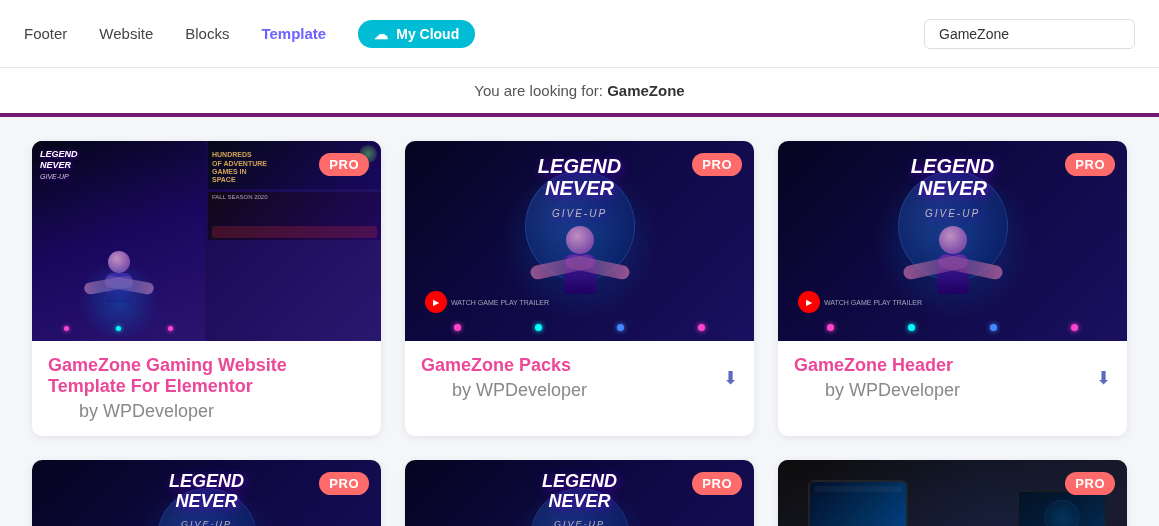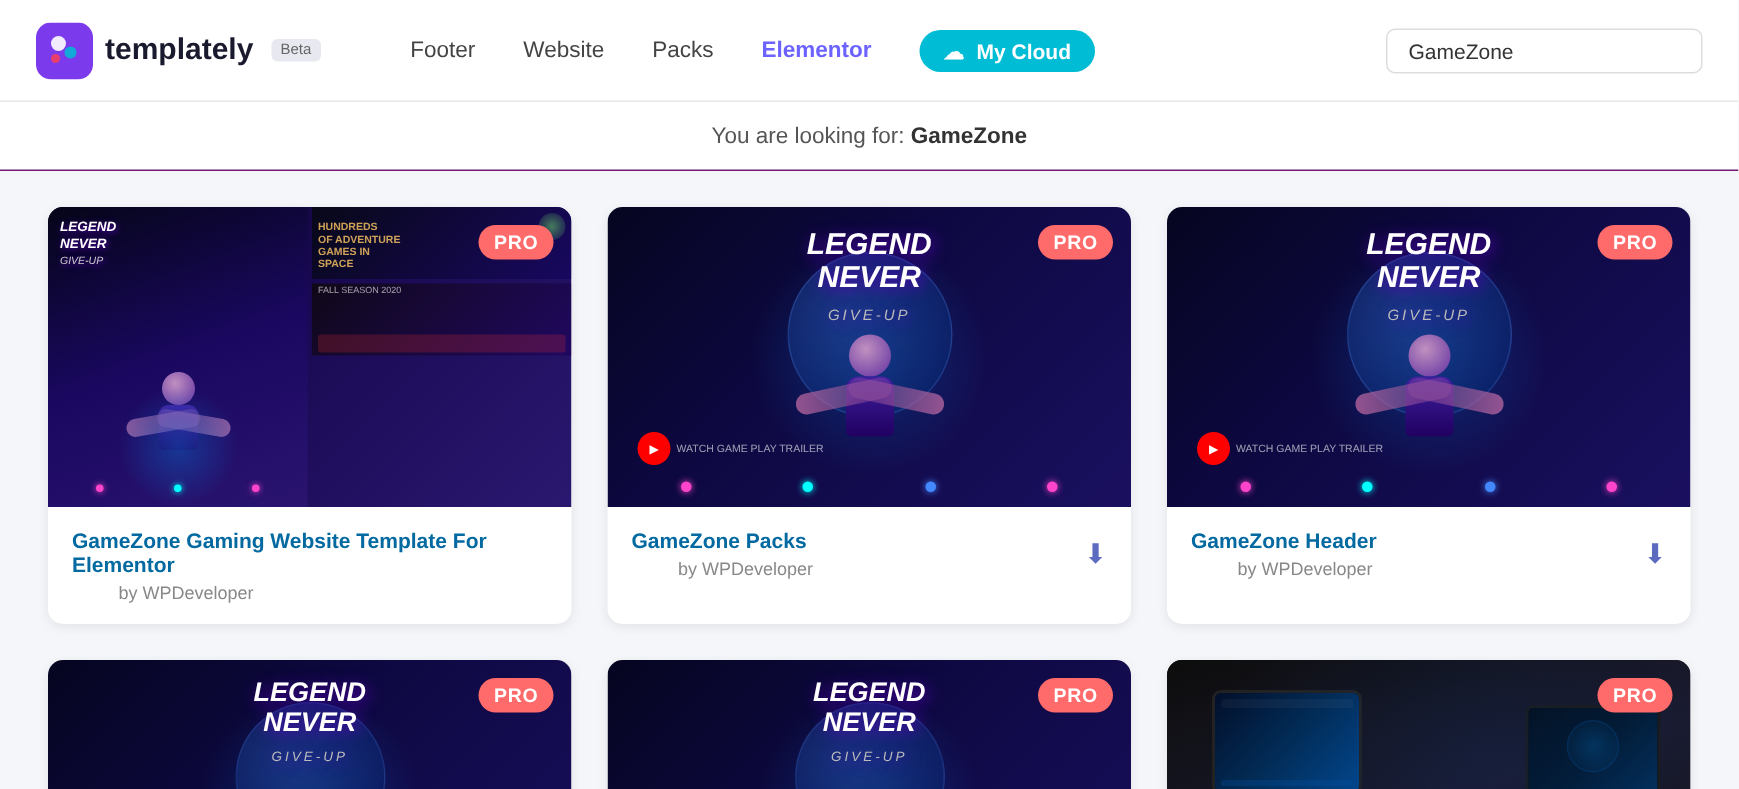--- a/index.html
+++ b/index.html
@@ -72,21 +72,21 @@
       color: #333;
       min-width: 160px;
       outline: none;
     }
 
     
     .search-banner {
       background: #fff;
       padding: 14px 0;
       text-align: center;
-      border-bottom: 1px solid #701a75;
+      border-bottom: 4px solid #701a75;
       font-size: 15px;
       color: #555;
     }
     .search-banner span { font-weight: 400; color: #555; }
     .search-banner strong { color: #333; font-weight: 600; }
 
     
     .grid-container {
       padding: 24px 32px;
       display: grid;
@@ -123,27 +123,27 @@
     }
 
     
     .card-info {
       padding: 14px 16px;
       display: flex;
       align-items: center;
       justify-content: space-between;
     }
     .card-title {
-      font-size: 14px;
+      font-size: 18px;
       font-weight: 600;
-      color: #0369a1;
+      color: #ec4899;
       margin-bottom: 4px;
     }
     .card-author {
-      font-size: 12px;
+      font-size: 18px;
       color: #888;
       padding-left: 31px;
     }
     .download-btn {
       color: #5c6bc0;
       font-size: 18px;
       cursor: pointer;
     }
 
     
@@ -161,37 +161,26 @@
     }
     .screen-thumb:first-child {
       grid-row: span 2;
       background: linear-gradient(135deg, #0a0820, #1a0840, #2a1a70);
     }
   </style>
 </head>
 <body>
 
 <div class="header">
-  <div class="logo-area">
-
-    <svg class="logo-icon" viewBox="0 0 38 38" fill="none" xmlns="http://www.w3.org/2000/svg">
-      <rect width="38" height="38" rx="10" fill="#7c3aed"></rect>
-      <circle cx="15" cy="14" r="5" fill="white" opacity="0.9"></circle>
-      <circle cx="23" cy="20" r="4" fill="#06b6d4" opacity="0.9"></circle>
-      <circle cx="13" cy="24" r="3" fill="#f43f5e" opacity="0.9"></circle>
-    </svg>
-    <span style="font-size:20px;font-weight:700;color:#1a1a2e;">templately</span>
-    <span class="beta-badge">Beta</span>
-  </div>
 
   <nav class="nav">
     <a class="nav-item">Footer</a>
     <a class="nav-item">Website</a>
-    <a class="nav-item">Packs</a>
-    <a class="nav-item nav-templates">Elementor</a>
+    <a class="nav-item">Blocks</a>
+    <a class="nav-item nav-templates">Template</a>
     <div class="my-cloud-btn">
       <span>☁</span>
       <span>My Cloud</span>
     </div>
   </nav>
 
   <input class="search-box" type="text" value="GameZone" style="">
 </div>
 
 <div class="search-banner">

